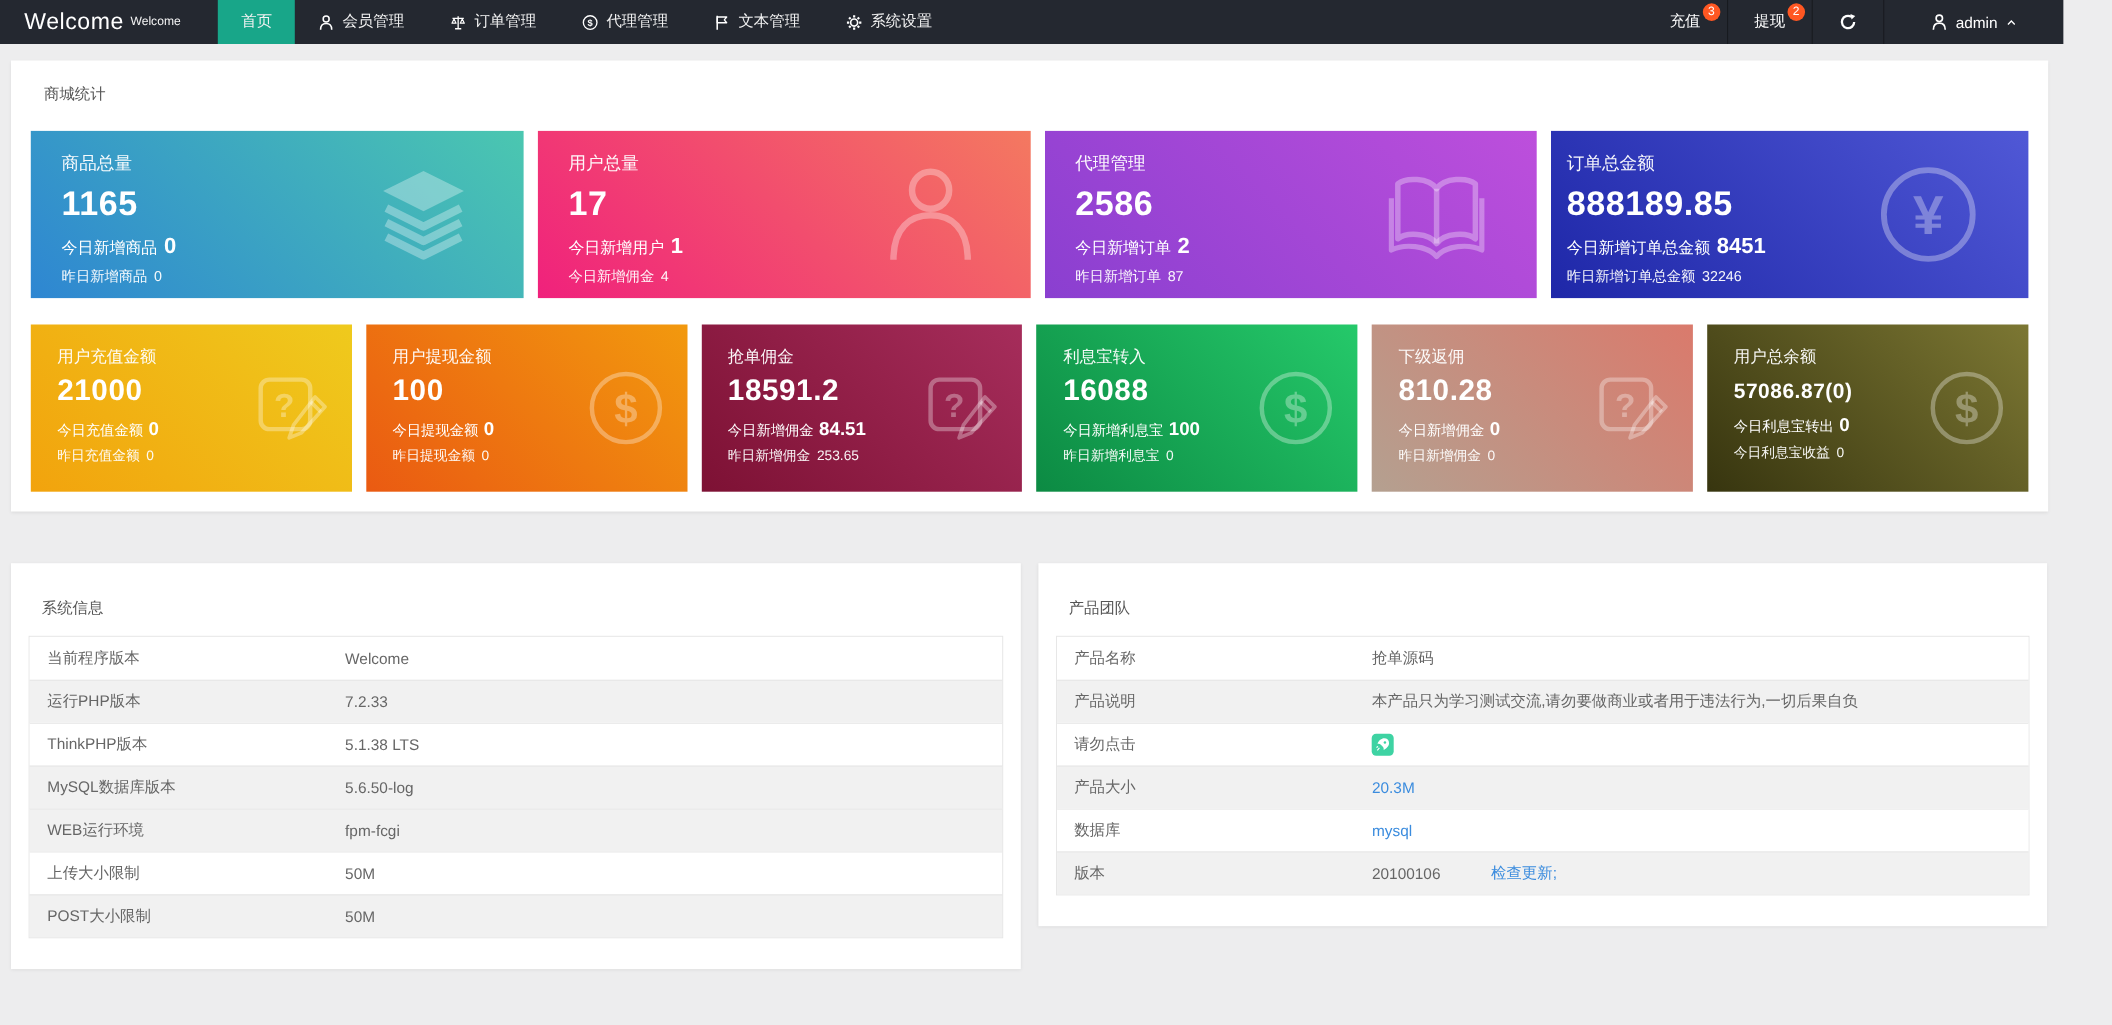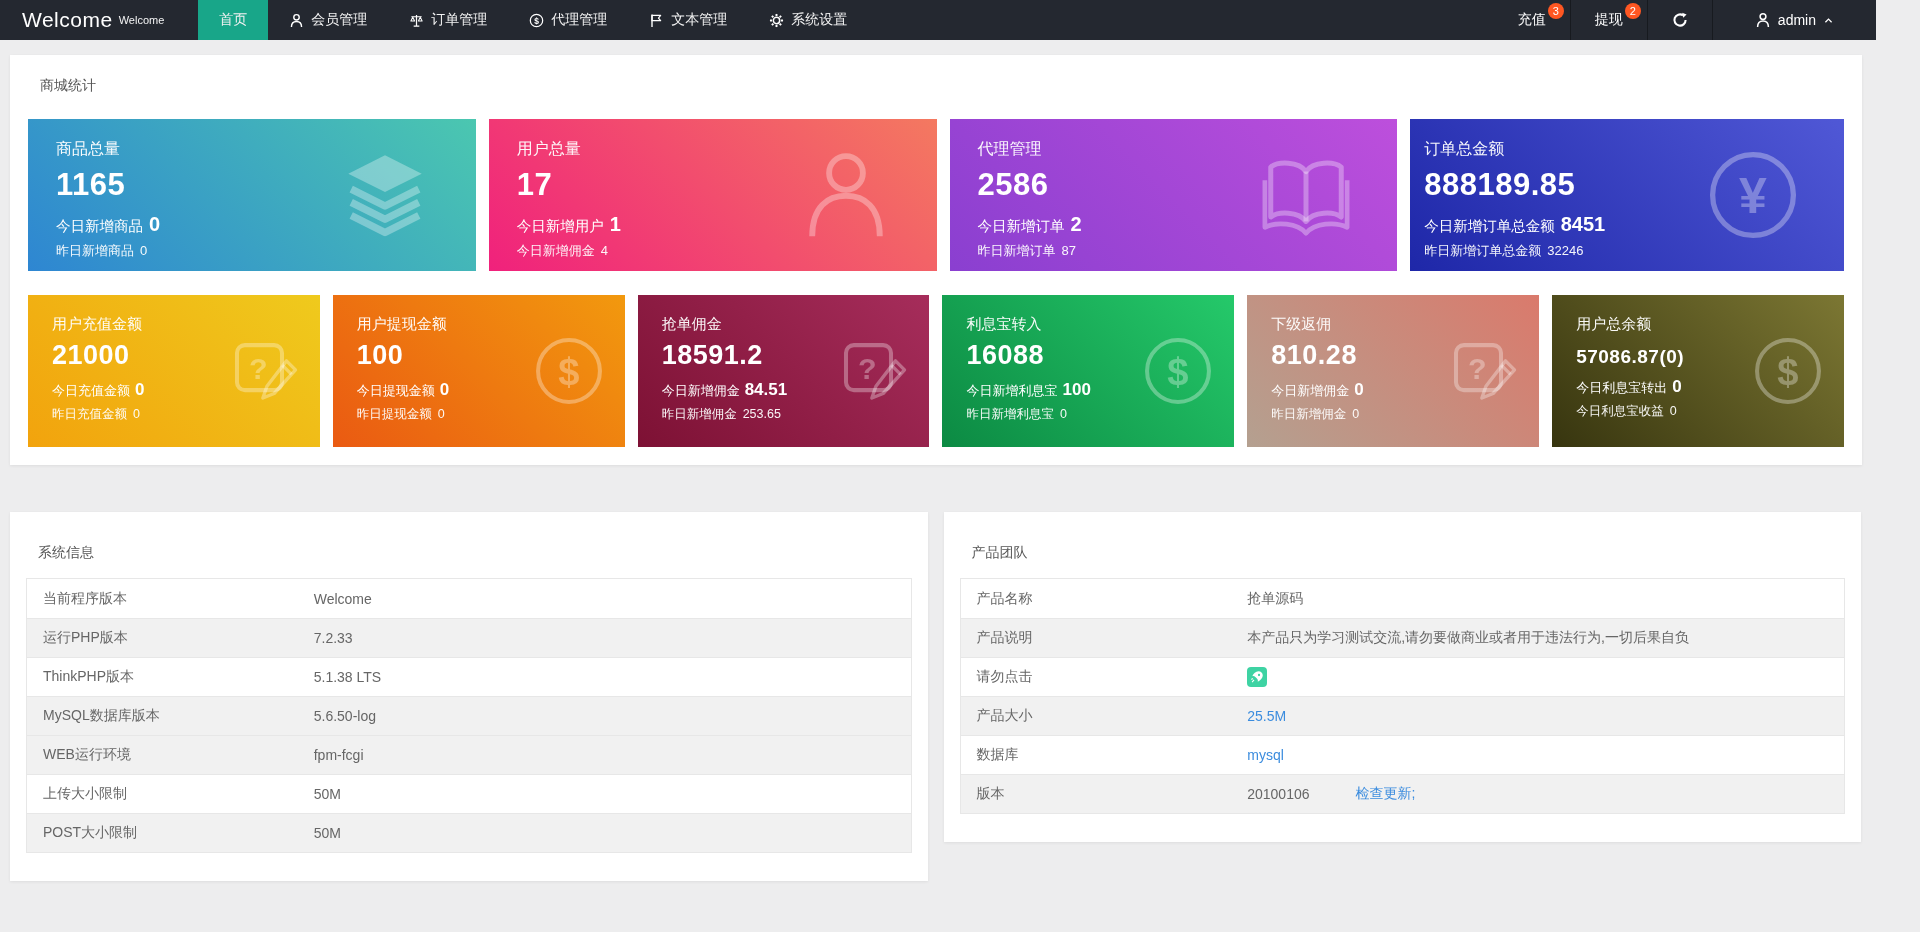--- a/index.html
+++ b/index.html
@@ -361,21 +361,21 @@
             <span class="rocket-btn">
                 <svg>
                   <use href="#i-rocket"></use>
                 </svg>
               </span>
           </div>
         </div>
         <div class="info-row alt">
             <div class="info-label">产品大小</div>
             <div class="info-value">
-              <a class="link">25.5M</a>
+              <a class="link">20.3M</a>
             </div>
           </div>
         <div class="info-row">
             <div class="info-label">数据库</div>
             <div class="info-value">
               <a class="link">mysql</a>
             </div>
           </div>
         <div class="info-row alt">
           <div class="info-label">版本</div>

